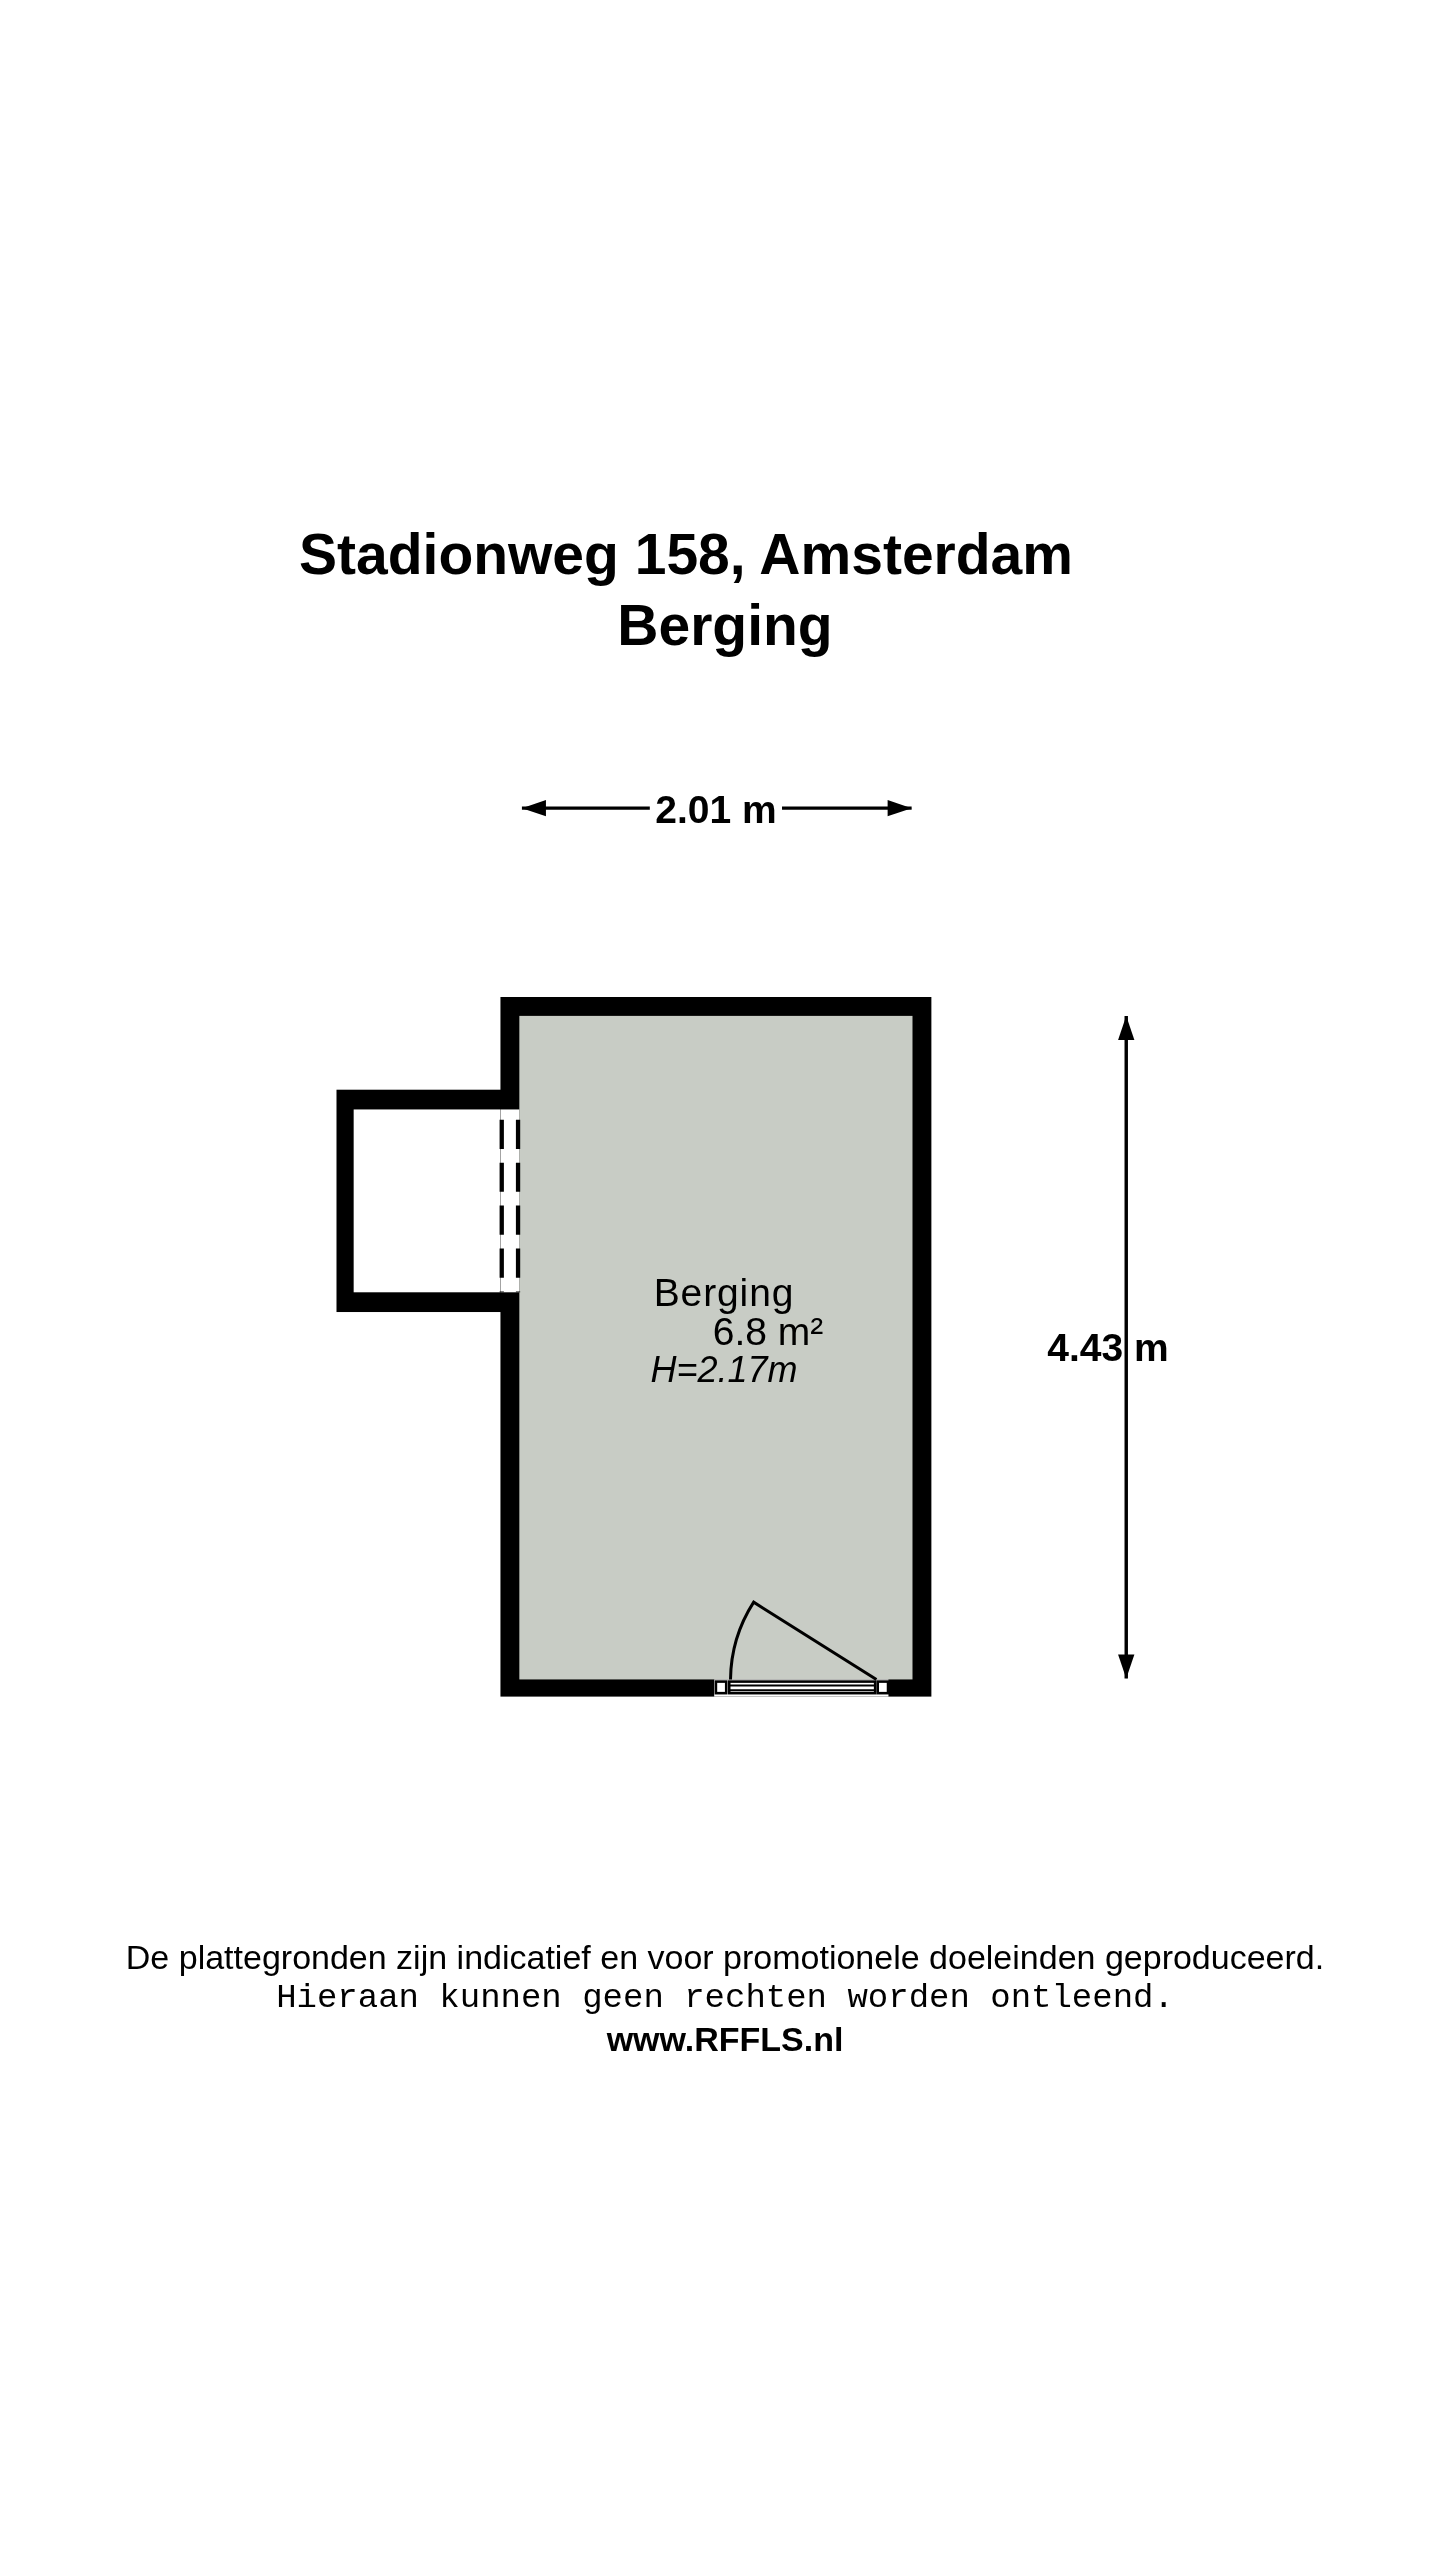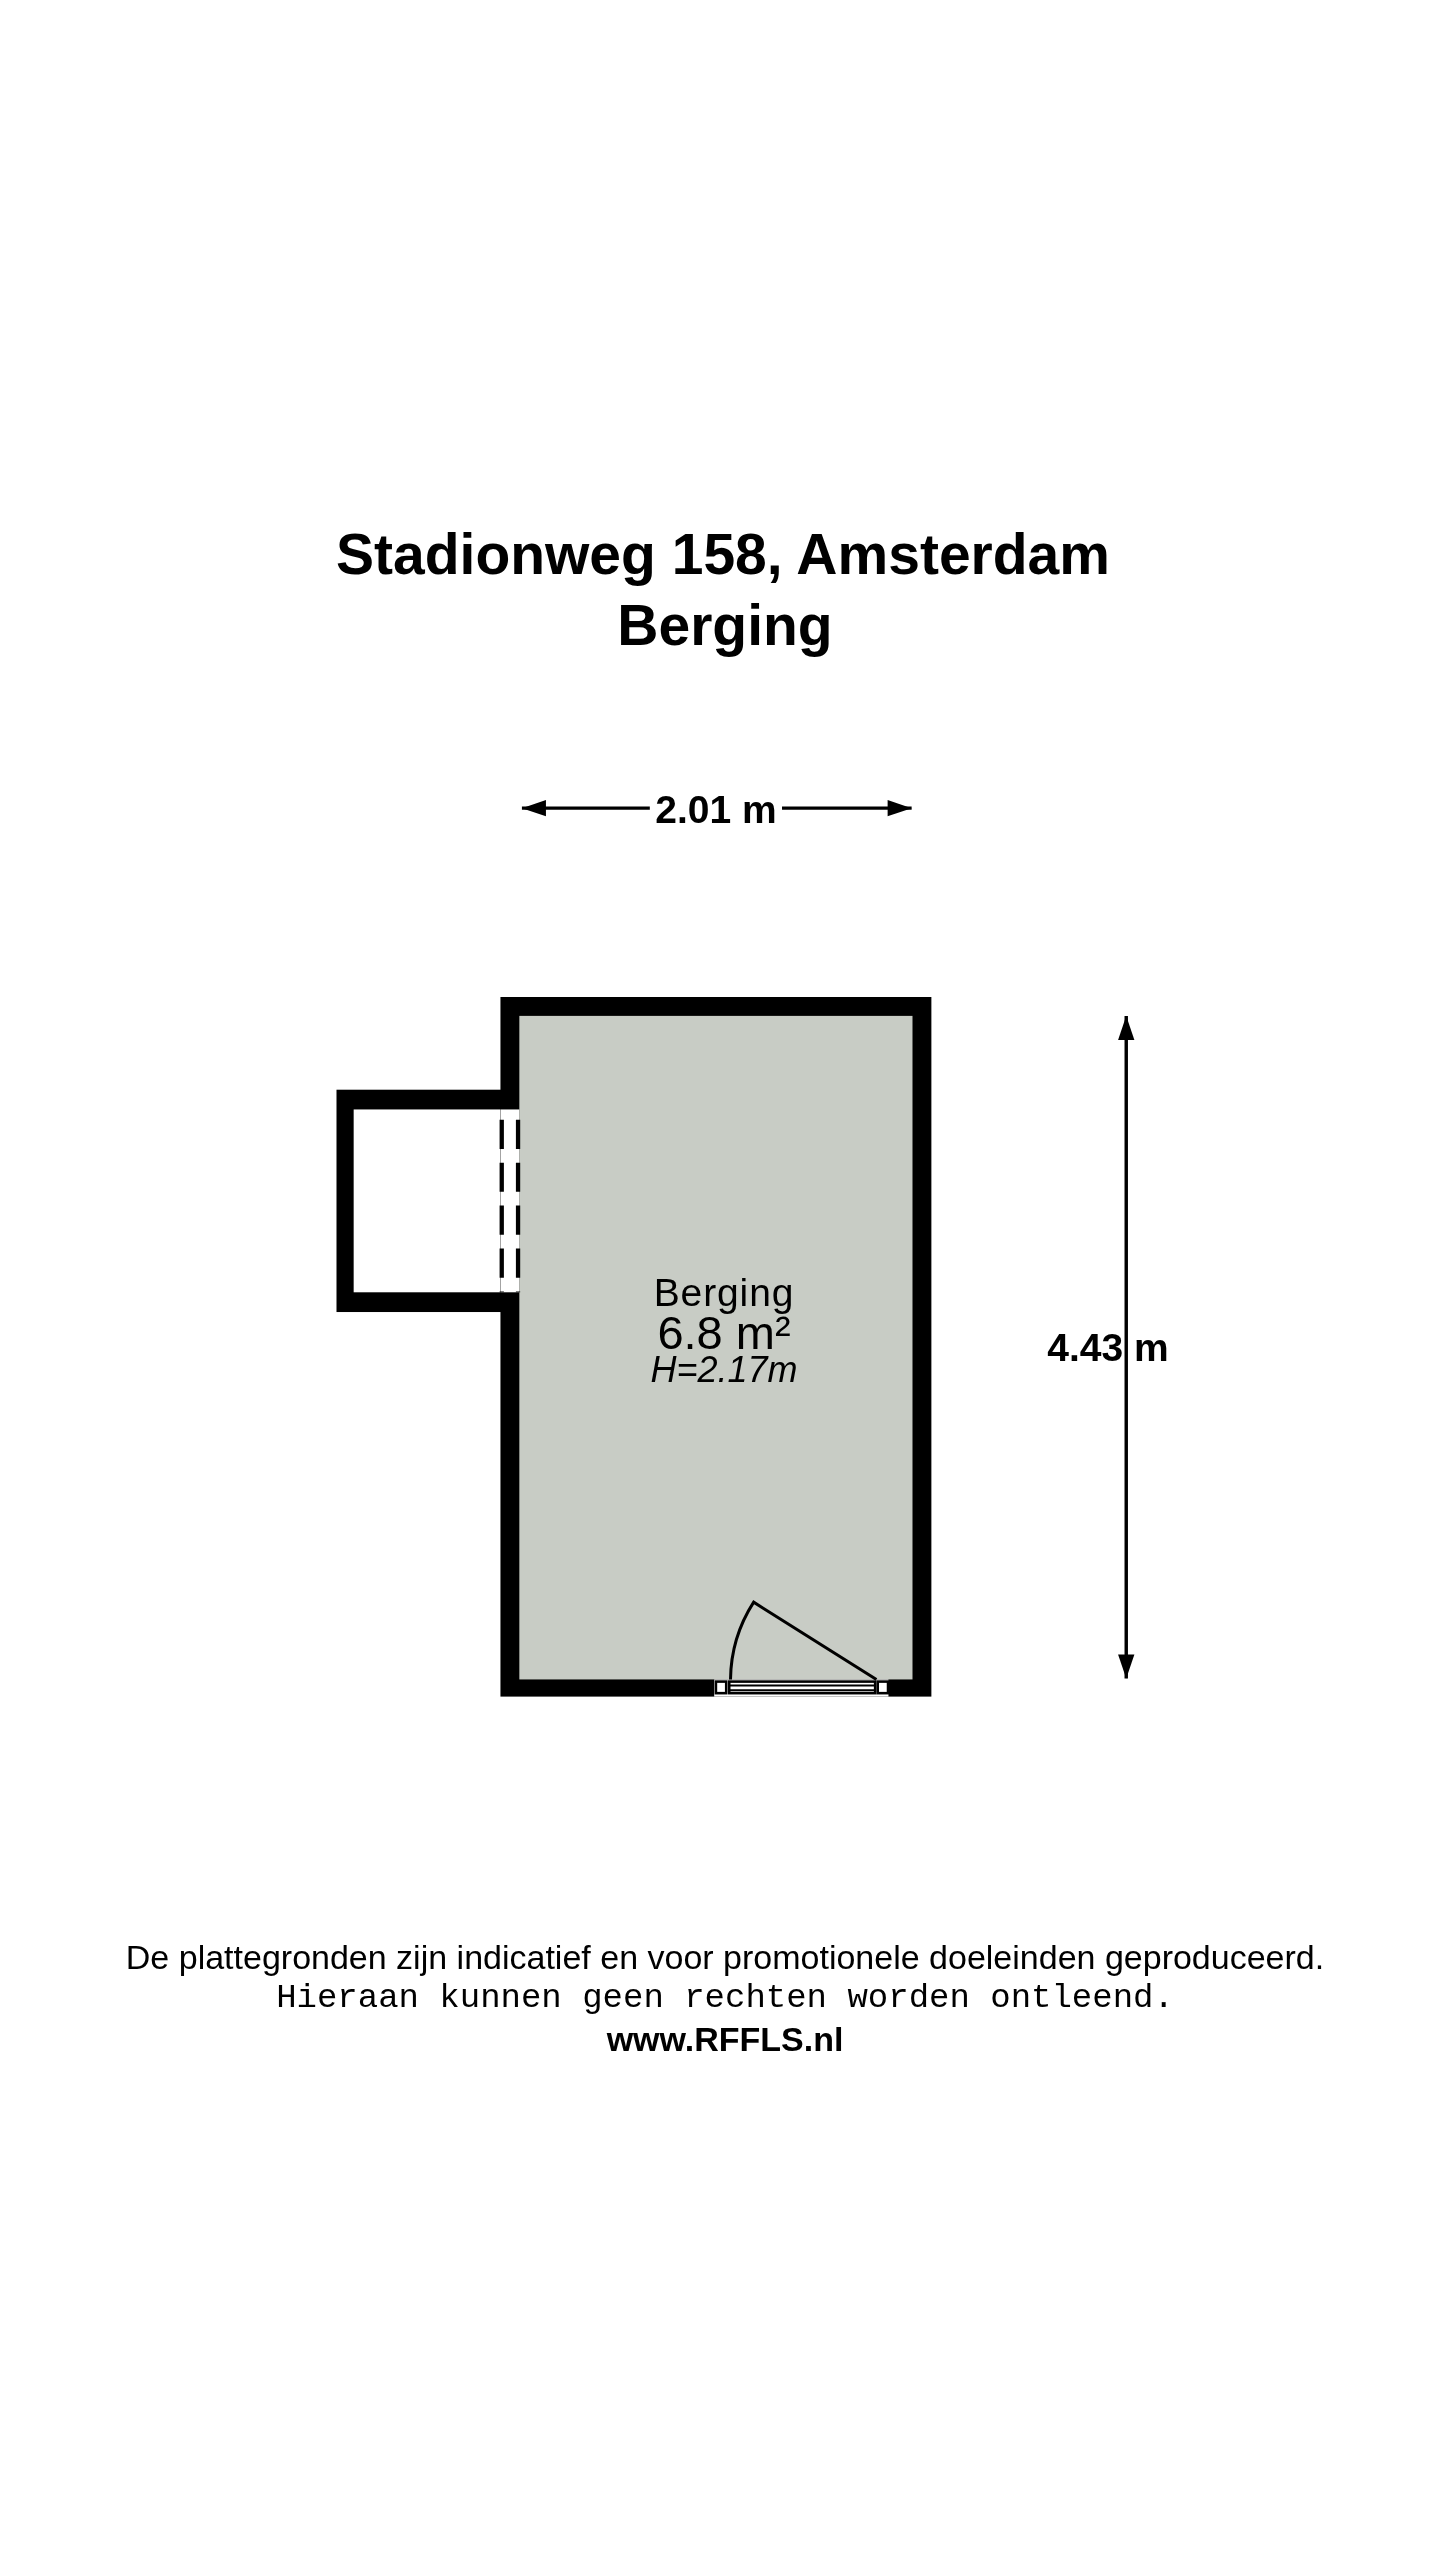--- a/index.html
+++ b/index.html
@@ -34,38 +34,39 @@
   }
   .dim-label{
     font-size:39px;
     font-weight:bold;
   }
   .room-name{
     font-size:39px;
     letter-spacing:0.9px;
   }
   .room-area{
-    font-size:47px;
+    font-size:39px;
+    margin-left:44px;
   }
   .room-ceiling{
     font-size:36px;
     font-style:italic;
   }
   .footer-line{
     font-size:34px;
     text-align:right;
   }
   svg{position:absolute;left:0;top:0;}
 </style>
 </head>
 <body>
 
 <div class="canvas">
 
-  <div class="abs title-line" style="left:723px;top:554px;">Stadionweg 158, Amsterdam</div>
+  <div class="abs title-line" style="left:686px;top:554px;">Stadionweg 158, Amsterdam</div>
   <div class="abs title-line" style="left:725px;top:625px;">Berging</div>
 
   <svg width="1449" height="2576" viewBox="0 0 1688 3000">
 
     <g>
       <rect x="392" y="1269" width="213" height="259" fill="var(--wall)"></rect>
       <rect x="412" y="1292" width="171" height="213" fill="var(--page-bg)"></rect>
     </g>
 
     <g>

